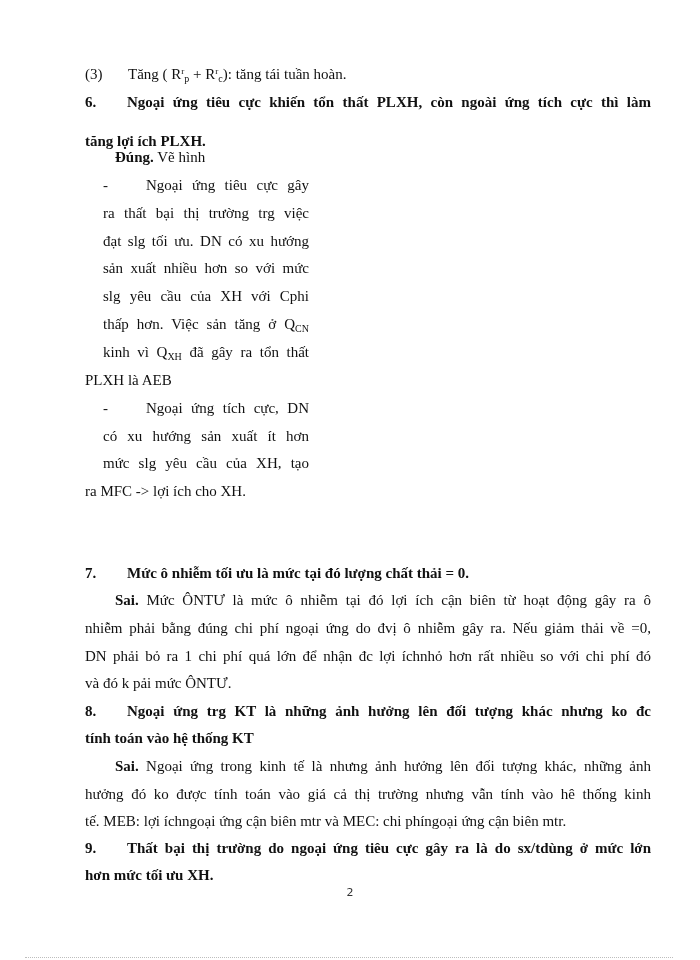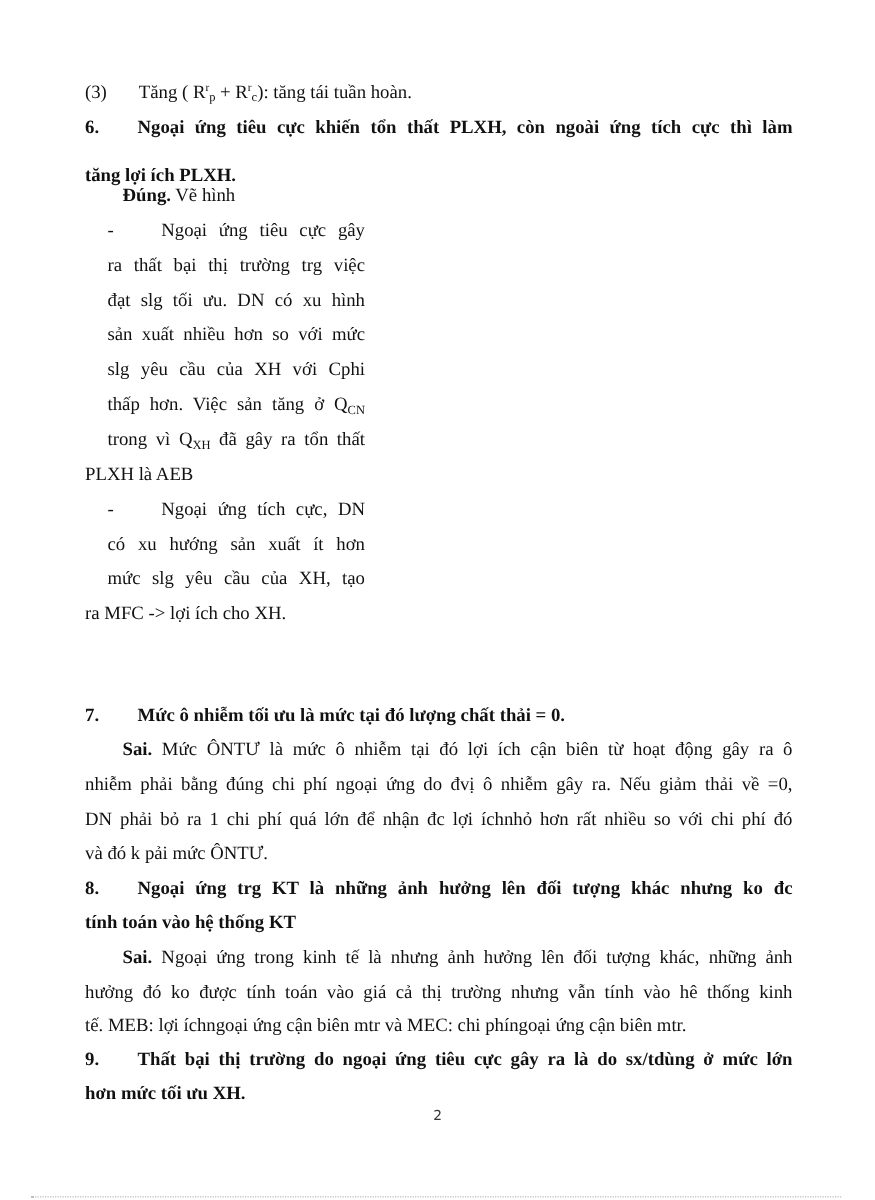--- a/index.html
+++ b/index.html
@@ -17,21 +17,21 @@
       font-size: 15px;
     }
     .page {
       position: absolute;
       left: 0; top: 0;
       width: 700px;
       height: 960px;
     }
     .line {
       position: absolute;
-      left: 68px;
+      left: 85px;
       white-space: nowrap;
       line-height: 20px;
       height: 20px;
     }
     .just {
       width: 566px;
       text-align: justify;
       text-align-last: justify;
     }
     .just-narrow {
@@ -89,28 +89,28 @@
   </div>
   <div class="line bold" style="top:119px;margin-top:12px;">tăng lợi ích PLXH.</div>
   <div class="line indent" style="top:147px;">
     <span class="bold">Đúng.</span><span> Vẽ hình</span>
   </div>
 
   <div class="line just-narrow" style="top:175px;">
     <span class="dash">-</span><span>Ngoại ứng tiêu cực gây</span>
   </div>
   <div class="line just-narrow" style="top:203px;">ra thất bại thị trường trg việc</div>
-  <div class="line just-narrow" style="top:231px;">đạt slg tối ưu. DN có xu hình</div>
+  <div class="line just-narrow" style="top:231px;">đạt slg tối ưu. DN có xu hướng</div>
   <div class="line just-narrow" style="top:258px;">sản xuất nhiều hơn so với mức</div>
   <div class="line just-narrow" style="top:286px;">slg yêu cầu của XH với Cphi</div>
   <div class="line just-narrow" style="top:314px;">
     <span>thấp hơn. Việc sản tăng ở Q</span><sub>CN</sub>
   </div>
   <div class="line just-narrow" style="top:342px;">
-    <span>trong vì Q</span><sub>XH</sub><span> đã gây ra tổn thất</span>
+    <span>kinh vì Q</span><sub>XH</sub><span> đã gây ra tổn thất</span>
   </div>
   <div class="line" style="top:370px;">PLXH là AEB</div>
 
   <div class="line just-narrow" style="top:398px;">
     <span class="dash">-</span><span>Ngoại ứng tích cực, DN</span>
   </div>
   <div class="line just-narrow" style="top:426px;">có xu hướng sản xuất ít hơn</div>
   <div class="line just-narrow" style="top:453px;">mức slg yêu cầu của XH, tạo</div>
   <div class="line" style="top:481px;">ra MFC -&gt; lợi ích cho XH.</div>
 

